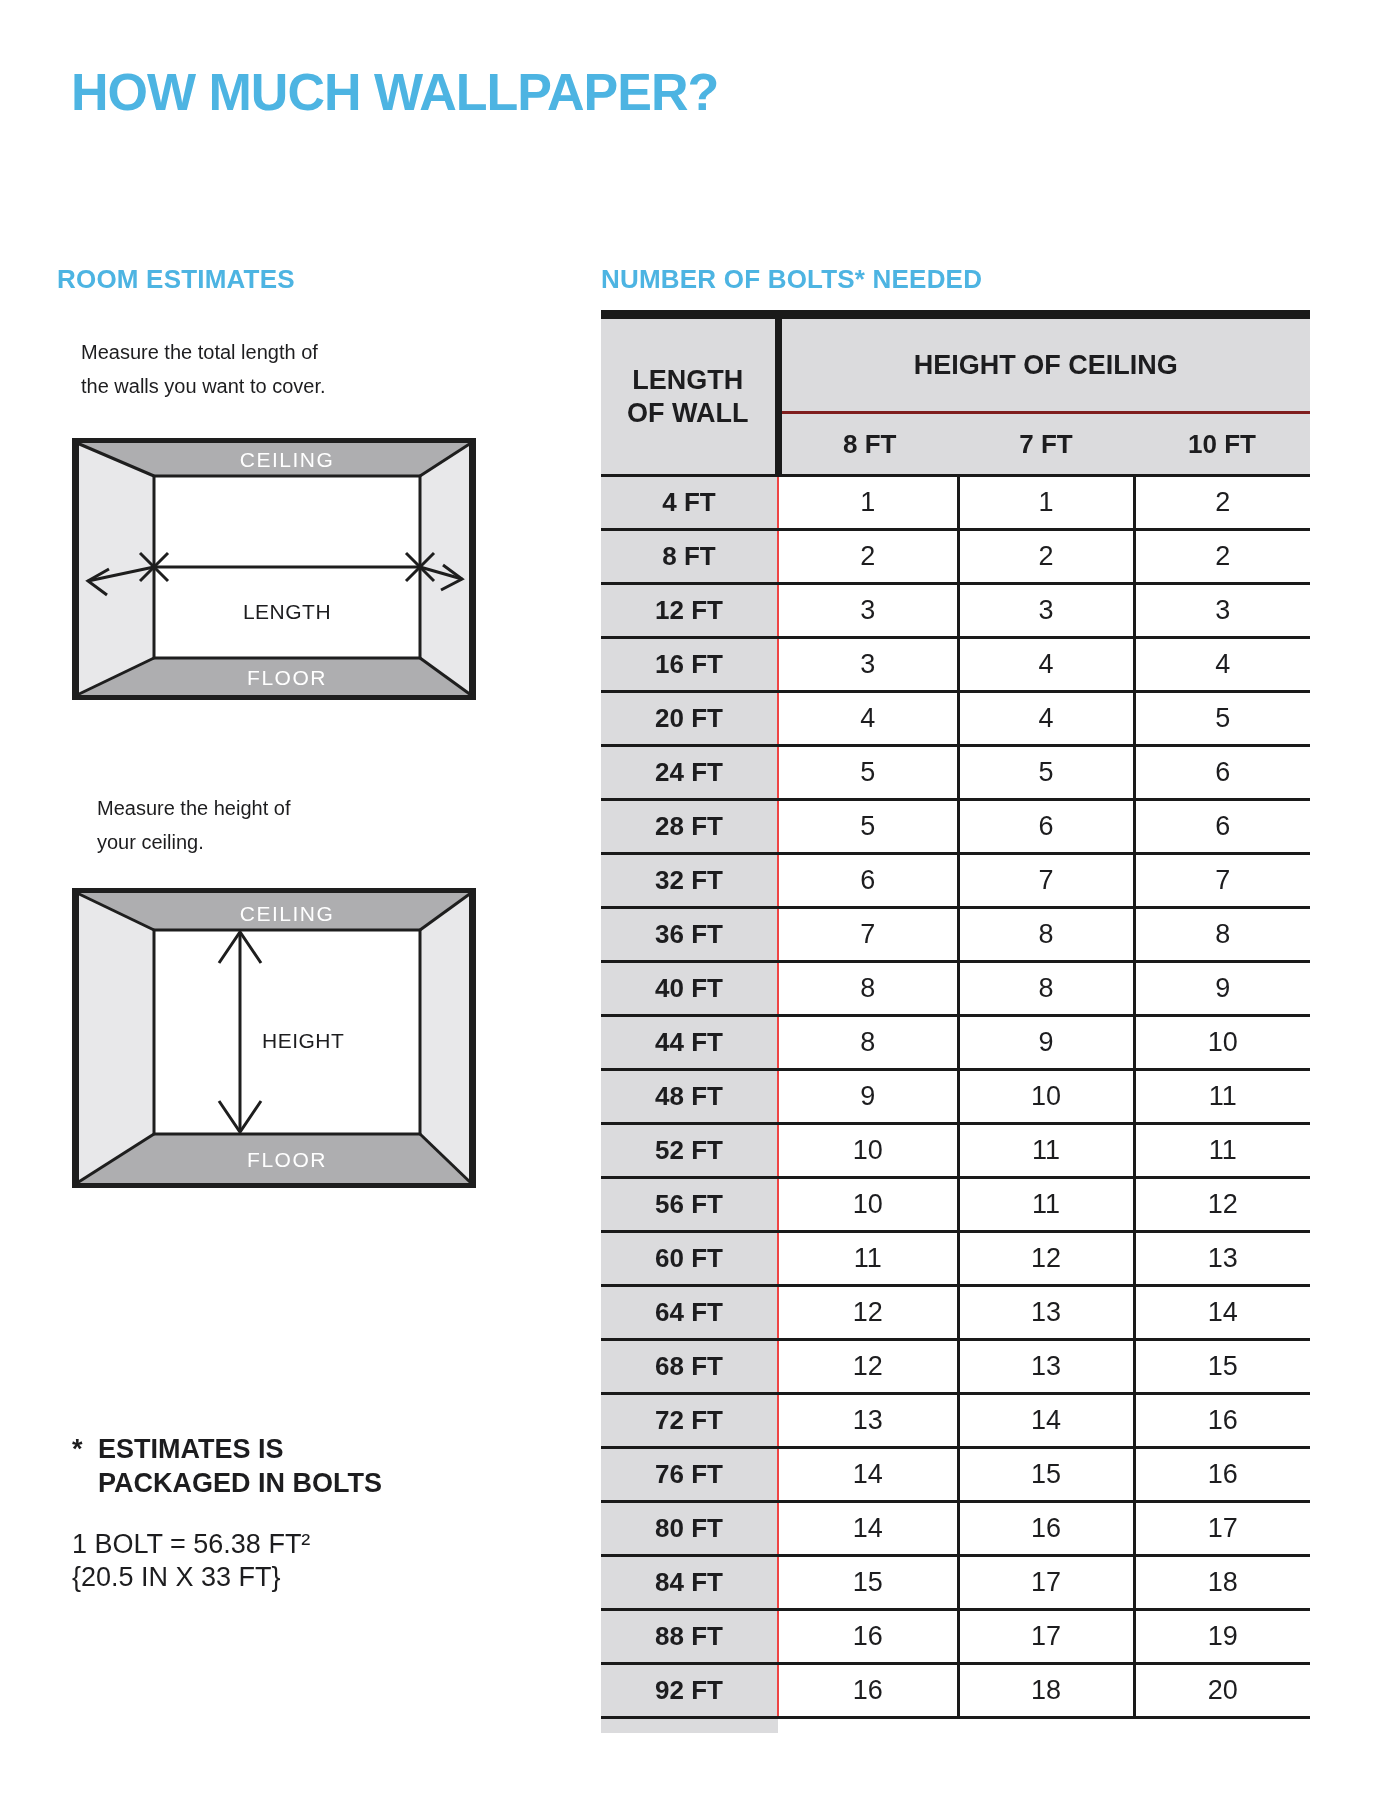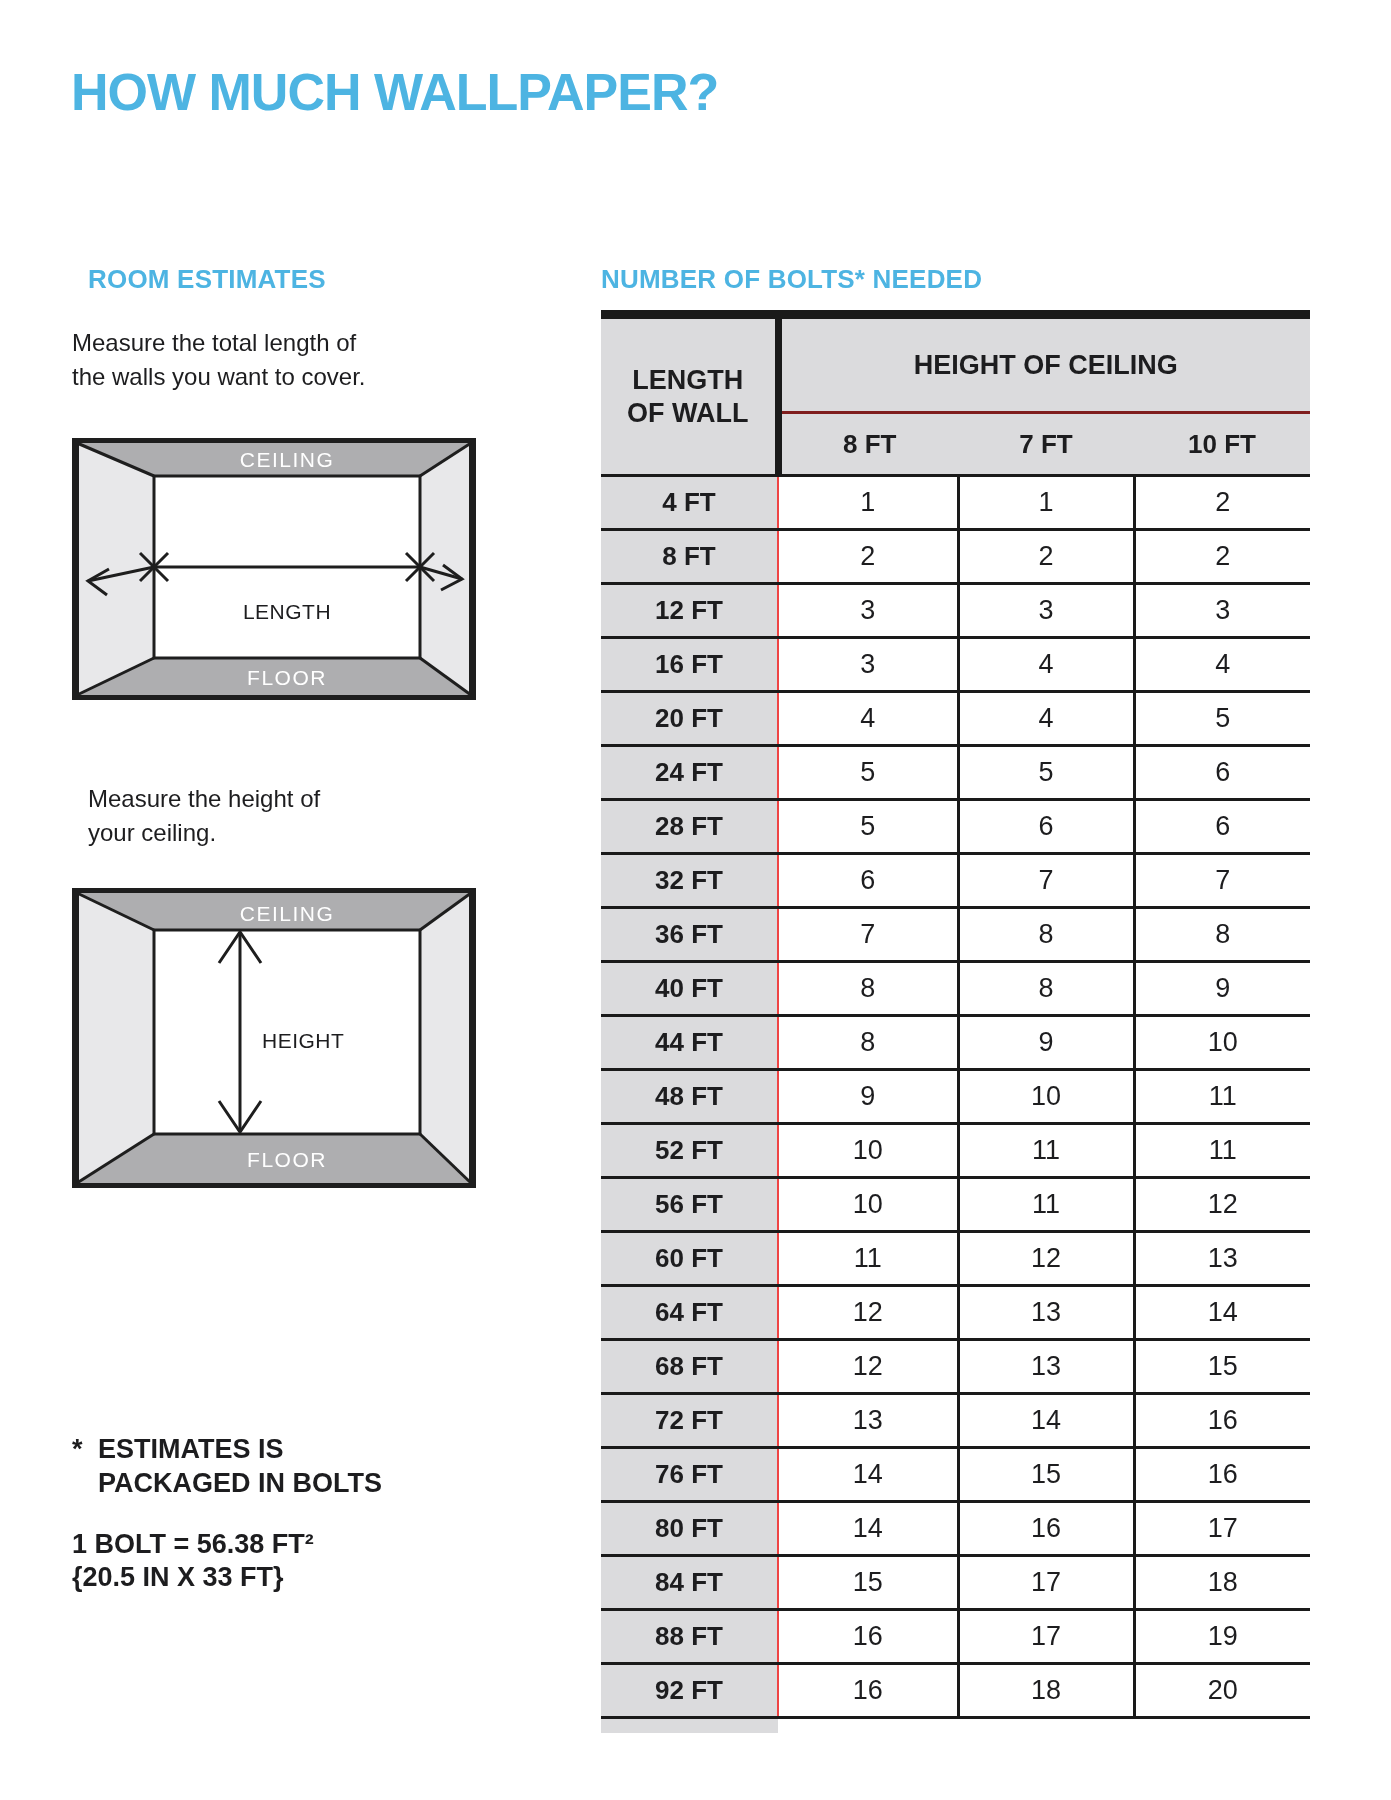--- a/index.html
+++ b/index.html
@@ -10,25 +10,25 @@
   }
   .abs { position:absolute; }
   h1.title {
     margin:0; font-size:52px; font-weight:bold; letter-spacing:-1px;
     color:#4db4e2;
   }
   h2.sect {
     margin:0; font-size:26px; font-weight:bold; color:#4db4e2; letter-spacing:0.2px;
   }
   p.body {
-    margin:0; font-size:24px; line-height:34px; white-space:pre-line; color:#1d1d1f;
+    margin:9px; font-size:20px; line-height:34px; white-space:pre-line; color:#1d1d1f;
   }
   .footnote { font-size:27px; font-weight:bold; line-height:34px; position:relative; padding-left:26px; }
   .footnote .ast { position:absolute; left:0; top:0; }
-  .boltspec { font-size:27px; font-weight:bold; line-height:33px; white-space:pre-line; }
+  .boltspec { font-size:27px; font-weight:normal; line-height:33px; white-space:pre-line; }
 
   
   .tablewrap { position:absolute; left:601px; top:310px; width:709px; }
   table.bolts {
     border-collapse:collapse; table-layout:fixed; width:709px;
     border-top:9px solid #1a1a1a;
   }
   table.bolts th, table.bolts td { padding:0; text-align:center; vertical-align:middle; }
   th.col1h {
     background:#dbdbdd; border-right:7px solid #1a1a1a; border-bottom:3px solid #1a1a1a;
@@ -54,21 +54,21 @@
   svg text.wall-label { fill:#ffffff; font-family:"Liberation Sans","DejaVu Sans",sans-serif; font-size:21px; letter-spacing:1.5px; }
   svg text.measure-label { fill:#1d1d1f; font-family:"Liberation Sans","DejaVu Sans",sans-serif; font-size:21px; letter-spacing:0.5px; }
 </style>
 </head>
 <body>
 
 <div class="page">
 
   <h1 class="title abs" style="left:71px; top:62px;">HOW MUCH WALLPAPER?</h1>
 
-  <h2 class="sect abs" style="left:88px; top:264px;">ROOM ESTIMATES</h2>
+  <h2 class="sect abs" style="left:57px; top:264px;">ROOM ESTIMATES</h2>
 
   <p class="body abs" style="left:72px; top:326px;">Measure the total length of
 the walls you want to cover.</p>
 
   <div class="diagram abs" style="left:72px; top:438px;">
     <svg width="404" height="262" viewBox="0 0 404 262">
       <rect x="3.5" y="3.5" width="397" height="255" fill="#e8e8ea" stroke="#1e1e1e" stroke-width="7"></rect>
       <polygon points="5,5 399,5 348,38 82,38" fill="#aeaeb0"></polygon>
       <polygon points="5,257 399,257 348,220 82,220" fill="#aeaeb0"></polygon>
       <rect x="82" y="38" width="266" height="182" fill="#ffffff" stroke="#1e1e1e" stroke-width="3"></rect>

